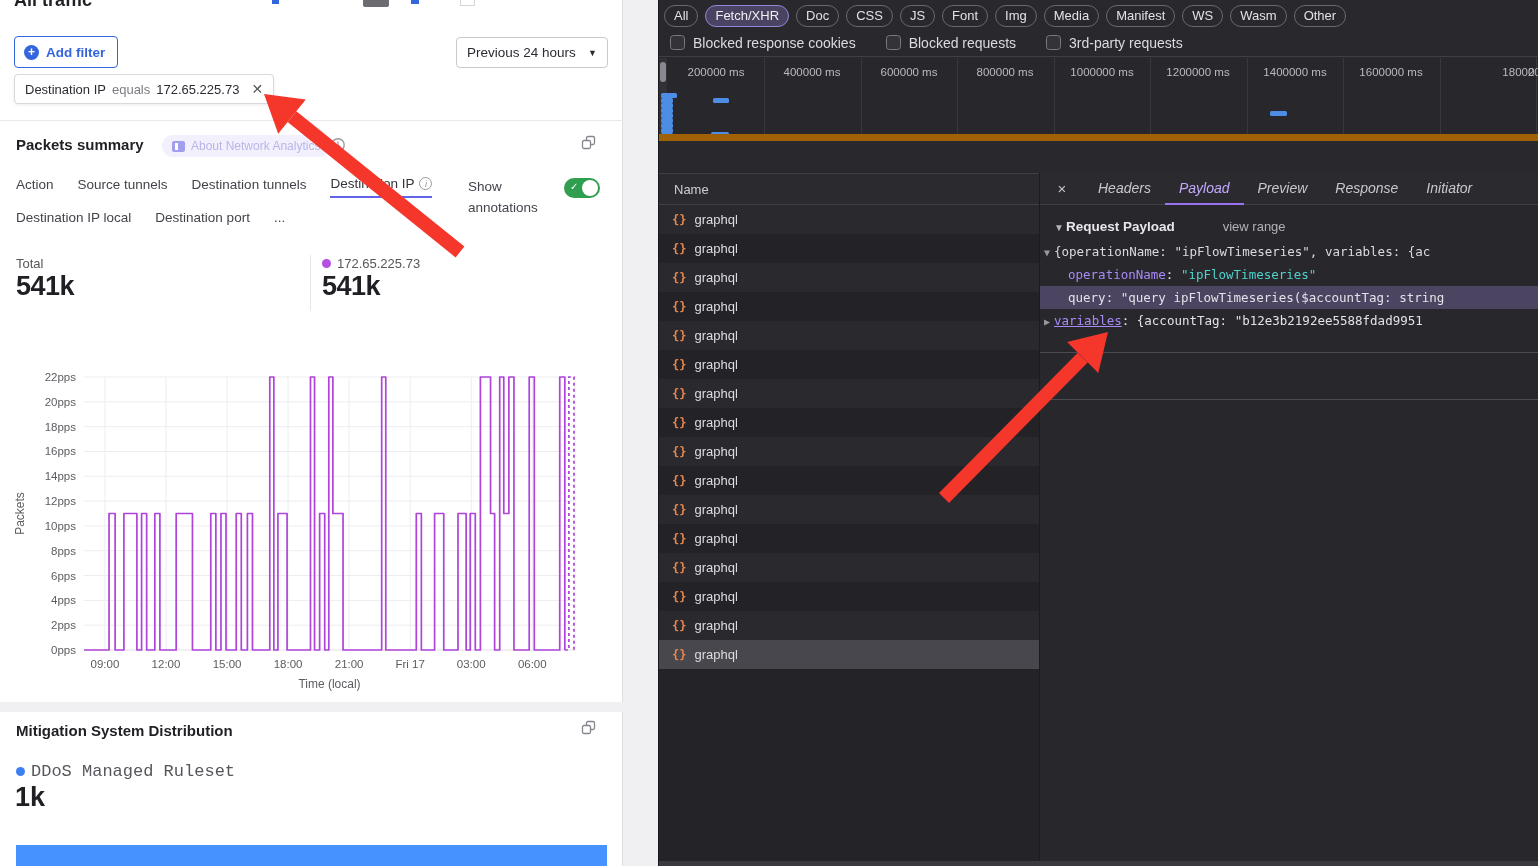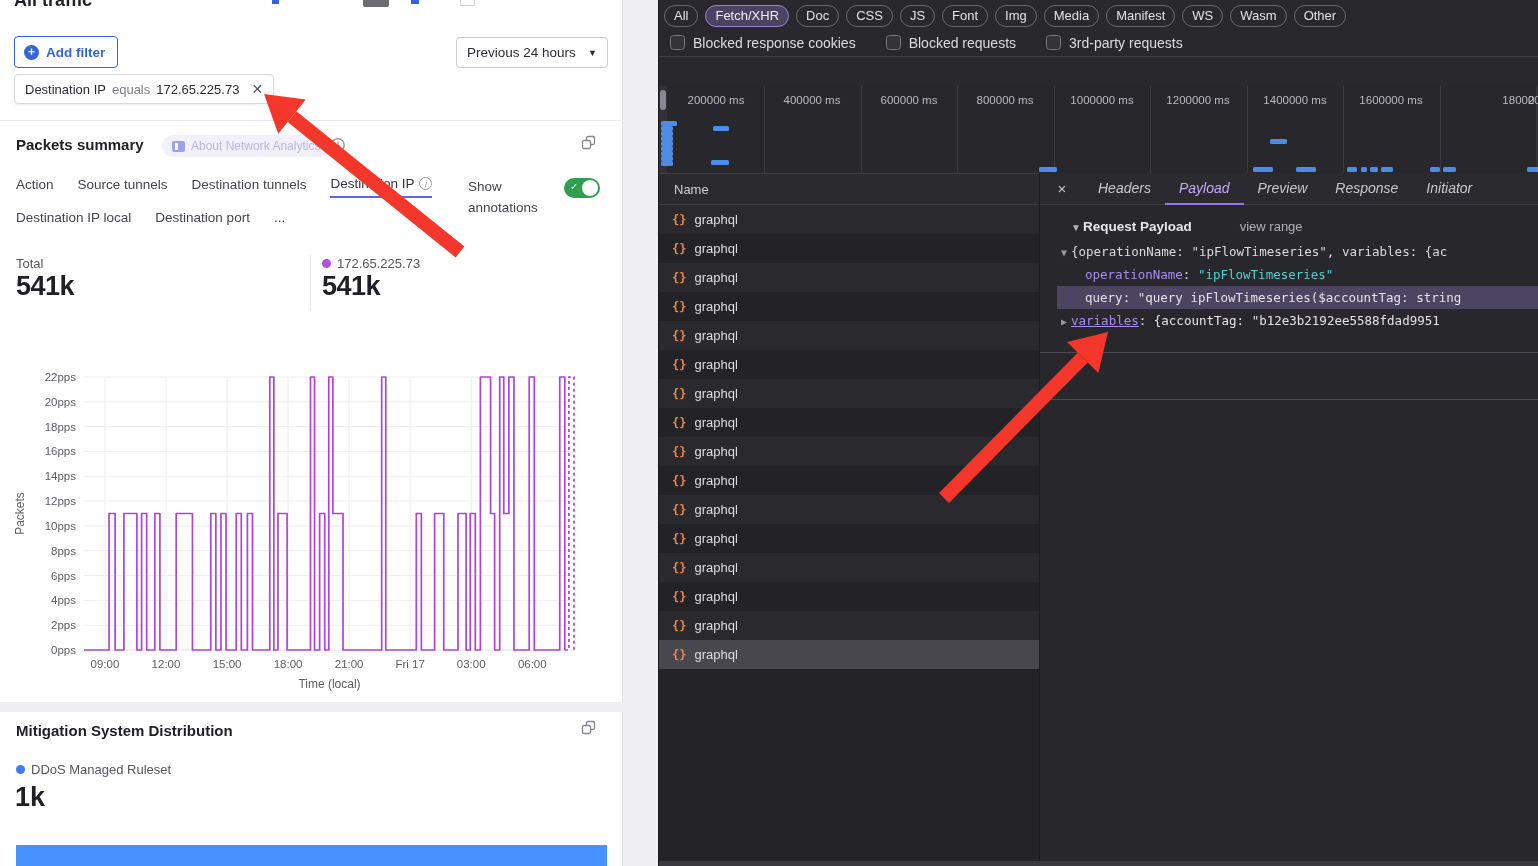--- a/index.html
+++ b/index.html
@@ -64,39 +64,39 @@
   .stat-value { font-size:27px; font-weight:700; color:#1f1f24; letter-spacing:-0.5px; }
   #stat-total { position:absolute; left:16px; top:256px; }
   #stat-ip { position:absolute; left:322px; top:256px; }
   #stat-vline { position:absolute; left:310px; top:255px; height:56px; border-left:1px solid #e8e8ea; }
   .dot { display:inline-block; width:9px; height:9px; border-radius:50%; margin-right:6px; }
   .stat-row { display:flex; align-items:center; }
 
   #packets-chart { position:absolute; left:0; top:345px; }
 
   #mit-heading { position:absolute; left:16px; top:10px; font-size:15px; font-weight:700; color:#1f1f24; }
-  #mit-legend { position:absolute; left:16px; top:50px; font-size:13px; color:#56565c; display:flex; align-items:center; }
+  #mit-legend { position:absolute; left:16px; top:50px; font-size:17px; color:#56565c; display:flex; align-items:center;font-family:Liberation Mono, monospace; }
   #mit-value { position:absolute; left:15px; top:70px; font-size:27px; font-weight:700; color:#1f1f24; }
   #mit-bar { position:absolute; left:16px; top:133px; width:591px; height:21px; }
 
   
   #devtools { position:absolute; left:658px; top:0; width:880px; height:866px; background:#29282d;
     color:#d9d8dd; font-size:13px; border-left:1px solid #1a191d; }
   #pills { display:flex; gap:7px; padding:3px 0 0 5px; height:29px; align-items:center; }
   .pill { height:22px; line-height:20px; padding:0 9px; border:1px solid #69686f; border-radius:11px;
     color:#e2e1e5; font-size:13px; cursor:pointer; white-space:nowrap; }
   .pill.active { background:#4a4361; border-color:#9486d8; color:#f0eff4; }
   #cbrow { display:flex; gap:30px; align-items:center; height:28px; padding-left:11px;
     border-bottom:1px solid #3f3e45; }
   .cb { display:flex; align-items:center; gap:8px; cursor:pointer; }
   .cb .box { width:15px; height:15px; border:1.5px solid #79787f; border-radius:3.5px; background:#343338; }
   .cb .txt { font-size:14px; color:#dcdbdf; }
 
-  #wf { position:absolute; left:0; top:58px; width:880px; height:115px; background:#28272c;
-    border-bottom:1px solid #a16207; overflow:hidden;margin-top:28px; }
+  #wf { position:absolute; left:0; top:58px; width:880px; height:83px; background:#28272c;
+    border-bottom:7px solid #a16207; overflow:hidden; }
   .wf-grid { position:absolute; top:0; width:1px; height:115px; background:#39383f; }
   .wf-label { position:absolute; top:8px; transform:translateX(-50%); font-size:11.5px; color:#bbbac0; white-space:nowrap; }
   .wf-label.partial { transform:none; }
   .wf-mark { position:absolute; height:5px; border-radius:1.5px; background:#4d8de5; }
   #wf-strip { position:absolute; left:0; top:0; width:8px; height:115px; background:#323137; }
   #wf-thumb { position:absolute; left:1px; top:4px; width:6px; height:20px; background:#8a8992; border-radius:3px; }
 
   #name-col { position:absolute; left:0; top:173px; width:380px; height:688px; background:#242328; }
   #name-header { height:32px; line-height:32px; padding-left:15px; background:#2b2a2f;
     border-bottom:1px solid #403f45; border-top:1px solid #403f45; color:#d0ced3; font-size:13px; }
@@ -107,21 +107,21 @@
   .req-icon { color:#e8874e; font-family:"DejaVu Sans Mono",monospace; font-weight:700; font-size:12px; }
   .req-name { color:#dddce0; font-size:13px; }
 
   #detail { position:absolute; left:380px; top:173px; width:500px; height:688px; background:#28272c;
     border-left:1px solid #1c1b1f; }
   #dtabs { height:32px; display:flex; align-items:center; background:#2b2a2f; border-bottom:1px solid #3f3e45; }
   #dtab-close { width:44px; text-align:center; color:#c7c5ca; font-size:15px; cursor:pointer; }
   .dtab { padding:0 14px; height:32px; line-height:30px; font-size:14px; color:#c9c7cd; cursor:pointer;font-style:italic; }
   .dtab.active { color:#c3a9fb; border-bottom:2px solid #9a73f0; }
 
-  #payload { font-family:"DejaVu Sans Mono",monospace; font-size:12.5px;margin-left:17px; }
+  #payload { font-family:"DejaVu Sans Mono",monospace; font-size:12.5px; }
   #pl-header { display:flex; align-items:center; gap:48px; padding:14px 0 6px 14px;
     font-family:"Liberation Sans",sans-serif; }
   #pl-title { font-size:13.5px; font-weight:700; color:#e8e6eb; }
   #pl-title .tri { font-size:10px; margin-right:2px; color:#b5b3b8; }
   #pl-viewsource { font-size:13px; color:#b3b1b8; cursor:pointer; }
   .pl-line { height:23px; line-height:23px; white-space:nowrap; overflow:hidden; color:#e4e2e8; }
   .pl-line .tri { color:#9b99a0; font-size:10px; display:inline-block; width:14px; text-align:center; }
   .pl-line .ind { display:inline-block; width:14px; }
   .pl-key { color:#a88bf6; }
   .pl-key.u { text-decoration:underline; }

